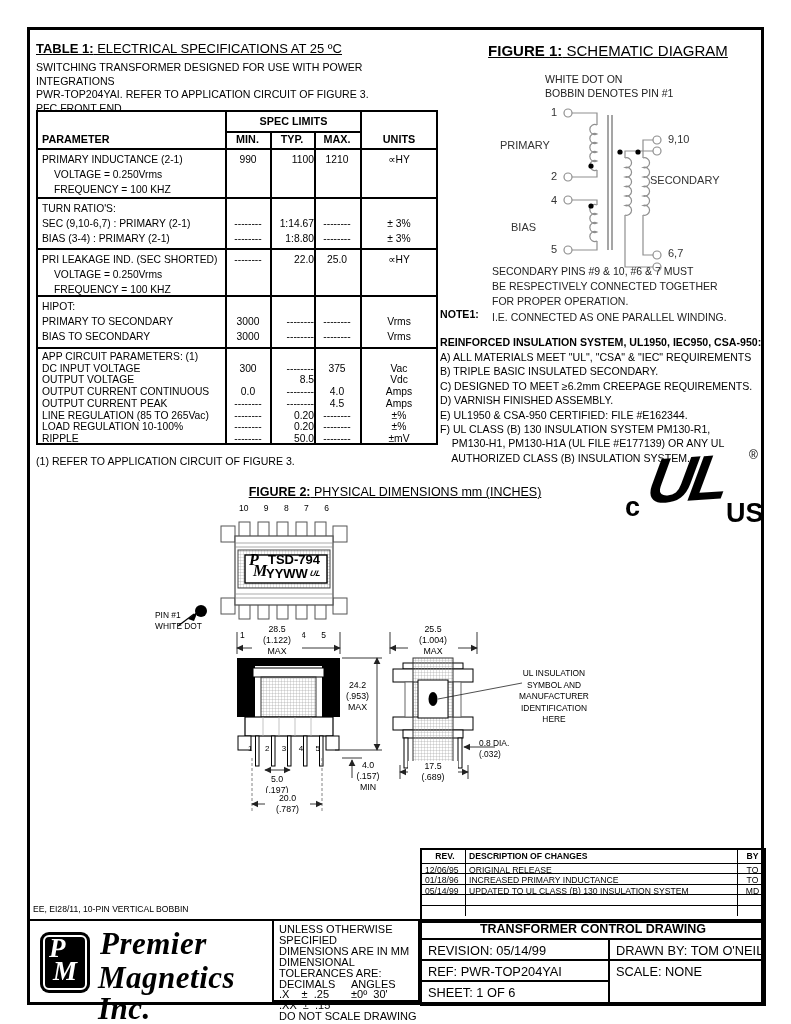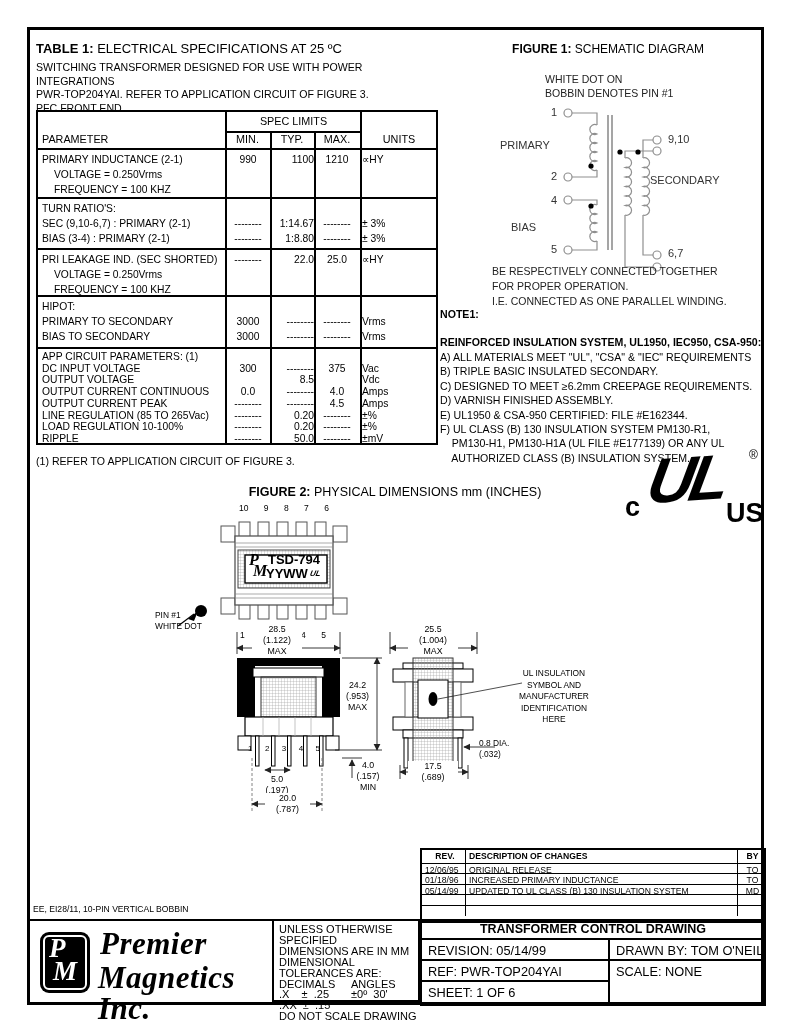--- a/index.html
+++ b/index.html
@@ -2,39 +2,39 @@
 <html><head>
 <meta charset="utf-8">
 <style>
   html,body{margin:0;padding:0;background:#e8e8e8}
   #page{position:relative;width:791px;height:1024px;background:#fff;font-family:"Liberation Sans",sans-serif;color:#000;overflow:hidden;margin:0 auto}
   .abs{position:absolute}
   .b{font-weight:bold}
   .ctr{text-align:center}
   .pre{white-space:pre}
   .wbg{background:#fff}
-  .u{}
+  .u{text-decoration:underline}
   .frame{left:27px;top:27px;width:731px;height:972px;border:3px solid #000}
   
   .h1t{font-size:13px}
   .desc{font-size:10.6px;line-height:13.5px}
   .t1{left:36px;top:110px;width:398px;height:331px;border:2.5px solid #000}
   .t1 .v{position:absolute;width:2px;background:#000;top:0;bottom:0}
   .t1 .hl{position:absolute;height:2px;background:#000;left:0;right:0}
-  .t1hdr{font-size:10.8px;font-weight:normal}
+  .t1hdr{font-size:10.8px;font-weight:bold}
   .t1cell{position:absolute;top:3px;font-size:10.3px;line-height:14.8px}
   .r4 .t1cell{line-height:11.7px;top:2px}
   .lines>div{min-height:1em}
   .ind>div{padding-left:0}
   .ind>div:nth-child(n+2){padding-left:12px}
   .cp{left:4px;width:182px}
   .cm{left:188px;width:44px;text-align:center}
   .ct{left:232px;width:44px;text-align:right}
   .cx{left:276px;width:46px;text-align:center}
-  .cu{left:324px;width:74px;}
+  .cu{left:324px;width:74px;text-align:center}
   .fn{font-size:10.6px}
   
   .schlbl{font-size:11px;color:#333}
   .schnote{font-size:10.5px;line-height:15.2px;color:#222}
   .note1{font-size:10.6px;line-height:14.4px}
   
   .ullg{font-style:italic;font-weight:bold;letter-spacing:-5px;font-size:64px;transform:skewX(-14deg) rotate(-4deg)}
   
   .dimtx{font-size:8.8px;line-height:11px;text-align:center}
   .smtx{font-size:8.4px;line-height:10.5px}
@@ -233,21 +233,21 @@
           <div>Amps</div>
           <div>Amps</div>
           <div>±%</div>
           <div>±%</div>
           <div>±mV</div>
         </div>
     </div>
   </div>
   <div class="abs fn" style="left:36px;top:455px">(1) REFER TO APPLICATION CIRCUIT OF FIGURE 3.</div>
 
-  <div class="abs h1t ctr" style="left:452px;top:42px;width:312px;font-size:12px"><span class="u"><span class="b">FIGURE 1:</span><span> SCHEMATIC DIAGRAM</span></span></div>
+  <div class="abs h1t ctr" style="left:452px;top:42px;width:312px;font-size:15px"><span class="u"><span class="b">FIGURE 1:</span><span> SCHEMATIC DIAGRAM</span></span></div>
   <div class="abs schnote lines" style="left:545px;top:72px;line-height:14px">
       <div>WHITE DOT ON</div>
       <div>BOBBIN DENOTES PIN #1</div>
     </div>
 
   <svg class="abs" style="left:540px;top:100px" width="225" height="175" viewBox="0 0 225 175">
     <g stroke="#8f8f8f" stroke-width="1.2" fill="none">
       <path d="M32,13 H57 V25"></path>
       <path d="M57,25 a5,5 0 1 0 0,9 a5,5 0 1 0 0,9 a5,5 0 1 0 0,9 a5,5 0 1 0 0,9 a5,5 0 1 0 0,9"></path>
       <path d="M57,70 V77 H32"></path>
@@ -281,20 +281,21 @@
   <div class="abs schlbl" style="left:551px;top:106px">1</div>
   <div class="abs schlbl" style="left:500px;top:139px">PRIMARY</div>
   <div class="abs schlbl" style="left:551px;top:170px">2</div>
   <div class="abs schlbl" style="left:551px;top:194px">4</div>
   <div class="abs schlbl" style="left:511px;top:221px">BIAS</div>
   <div class="abs schlbl" style="left:551px;top:243px">5</div>
   <div class="abs schlbl" style="left:668px;top:133px">9,10</div>
   <div class="abs schlbl" style="left:650px;top:174px">SECONDARY</div>
   <div class="abs schlbl" style="left:668px;top:247px">6,7</div>
   <div class="abs schnote lines" style="left:492px;top:264px">
+      <div>SECONDARY PINS #9 &amp; 10, #6 &amp; 7 MUST</div>
       <div>BE RESPECTIVELY CONNECTED TOGETHER</div>
       <div>FOR PROPER OPERATION.</div>
       <div>I.E. CONNECTED AS ONE PARALLEL WINDING.</div>
     </div>
 
   <div class="abs note1 b" style="left:440px;top:307px">NOTE1:</div>
   <div class="abs note1 b" style="left:440px;top:335px">REINFORCED INSULATION SYSTEM, UL1950, IEC950, CSA-950:</div>
   <div class="abs note1 lines pre" style="left:440px;top:350px;width:325px"><div>A) ALL MATERIALS MEET "UL", "CSA" &amp; "IEC" REQUIREMENTS</div><div>B) TRIPLE BASIC INSULATED SECONDARY.</div><div>C) DESIGNED TO MEET ≥6.2mm CREEPAGE REQUIREMENTS.</div><div>D) VARNISH FINISHED ASSEMBLY.</div><div>E) UL1950 &amp; CSA-950 CERTIFIED: FILE #E162344.</div><div>F) UL CLASS (B) 130 INSULATION SYSTEM PM130-R1,</div><div>    PM130-H1, PM130-H1A (UL FILE #E177139) OR ANY UL</div><div>    AUTHORIZED CLASS (B) INSULATION SYSTEM.</div></div>
 
   <div class="abs" style="left:623px;top:450px;width:140px;height:90px">

